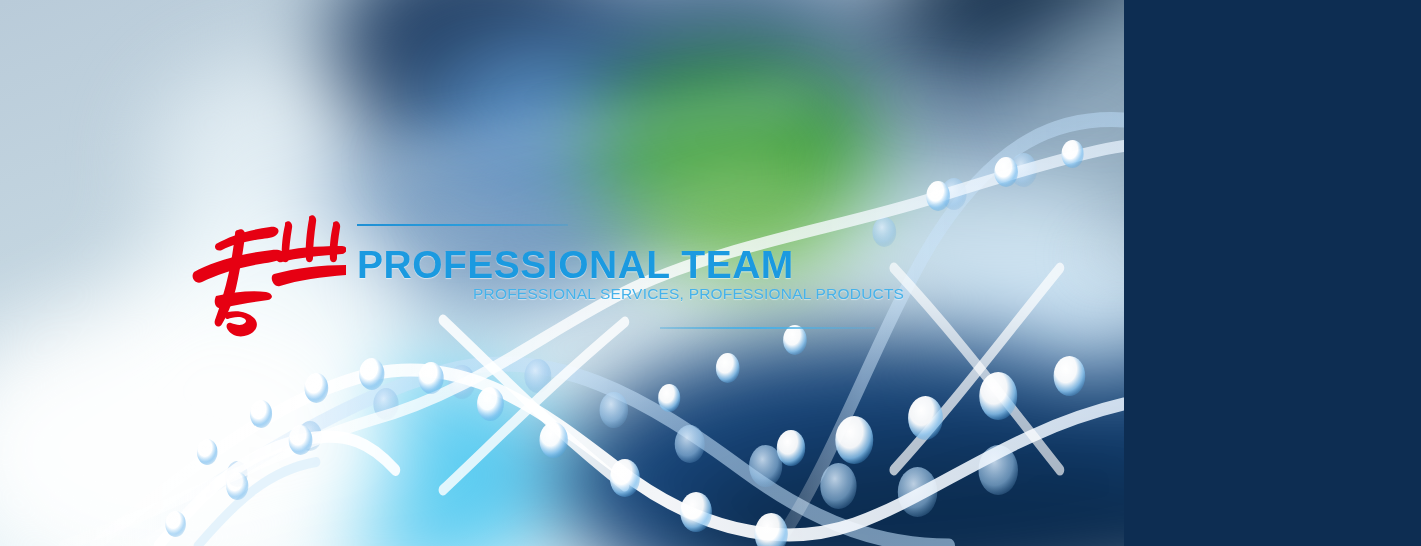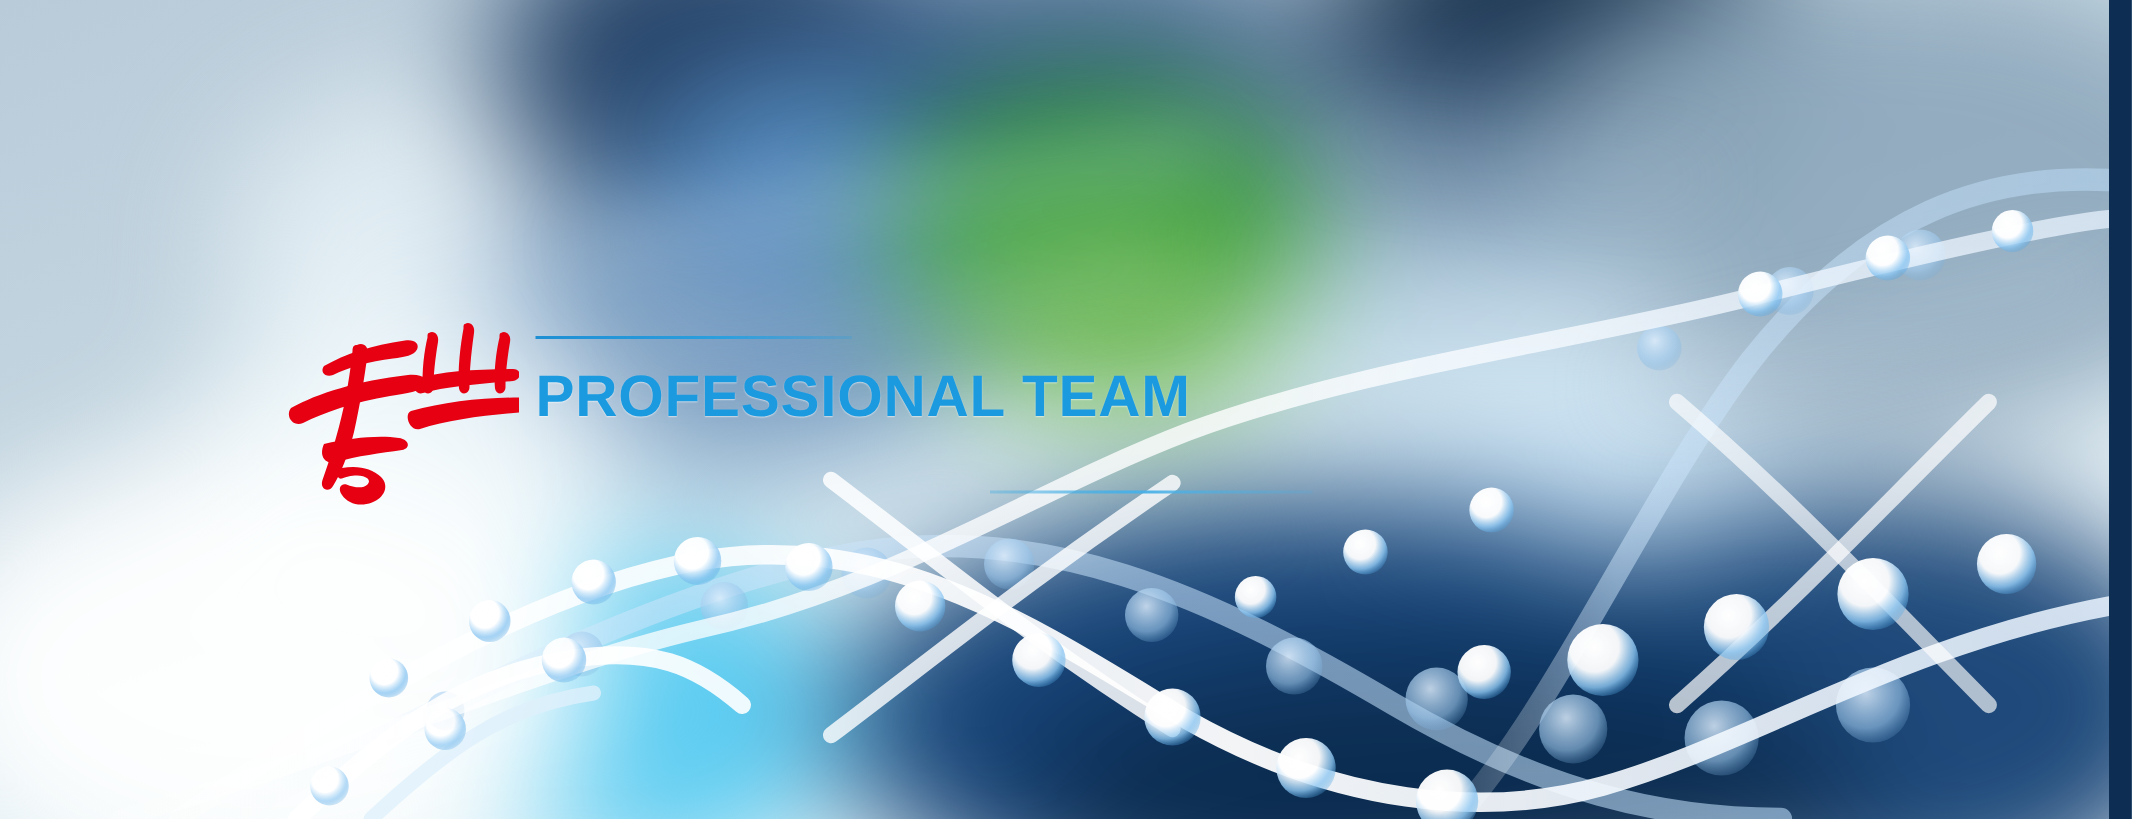--- a/index.html
+++ b/index.html
@@ -3,21 +3,21 @@
 <meta charset="utf-8">
 <title>Professional Team Banner</title>
 <style>
   * { margin:0; padding:0; box-sizing:border-box; }
   html, body {
     background:#0d2d52;
     font-family:"Liberation Sans", sans-serif;
   }
   .banner {
     position:relative;
-    width:1406px;
+    width:1124px;
     height:546px;
     overflow:hidden;
     background:#9fb8cc;
   }
 
   
   .bg-layer { position:absolute; inset:0; }
 
   .bg-base {
     background:
@@ -306,17 +306,18 @@
 
           <path d="M92,52 C108,48 130,46 156,46 C162,46 162,53 156,54 C132,56 110,58 96,62 C90,64 87,54 92,52 Z"></path>
 
           <path d="M88,74 C110,68 136,65 160,65 L160,75 C136,77 112,80 94,86 C87,88 83,76 88,74 Z"></path>
         </g>
       </svg>
     </div>
 
     <div class="title">PROFESSIONAL TEAM</div>
 
+    <div class="subtitle">PROFESSIONAL SERVICES, PROFESSIONAL PRODUCTS</div>
 
 
     <div class="rule rule-bottom"></div>
   </div>
 </div>
 
 </body></html>

